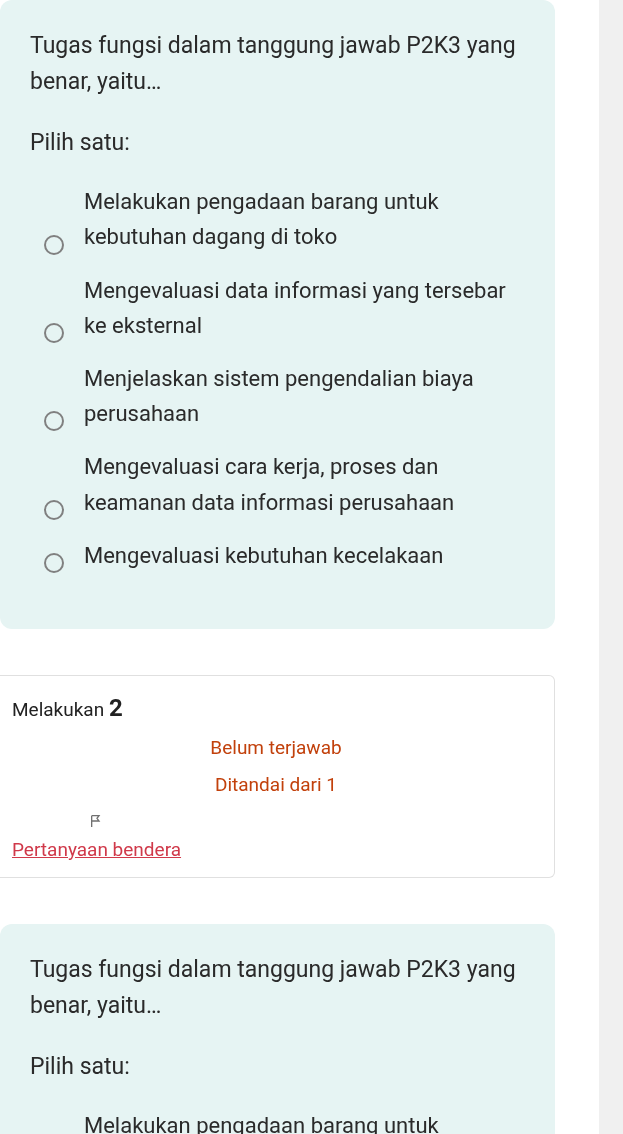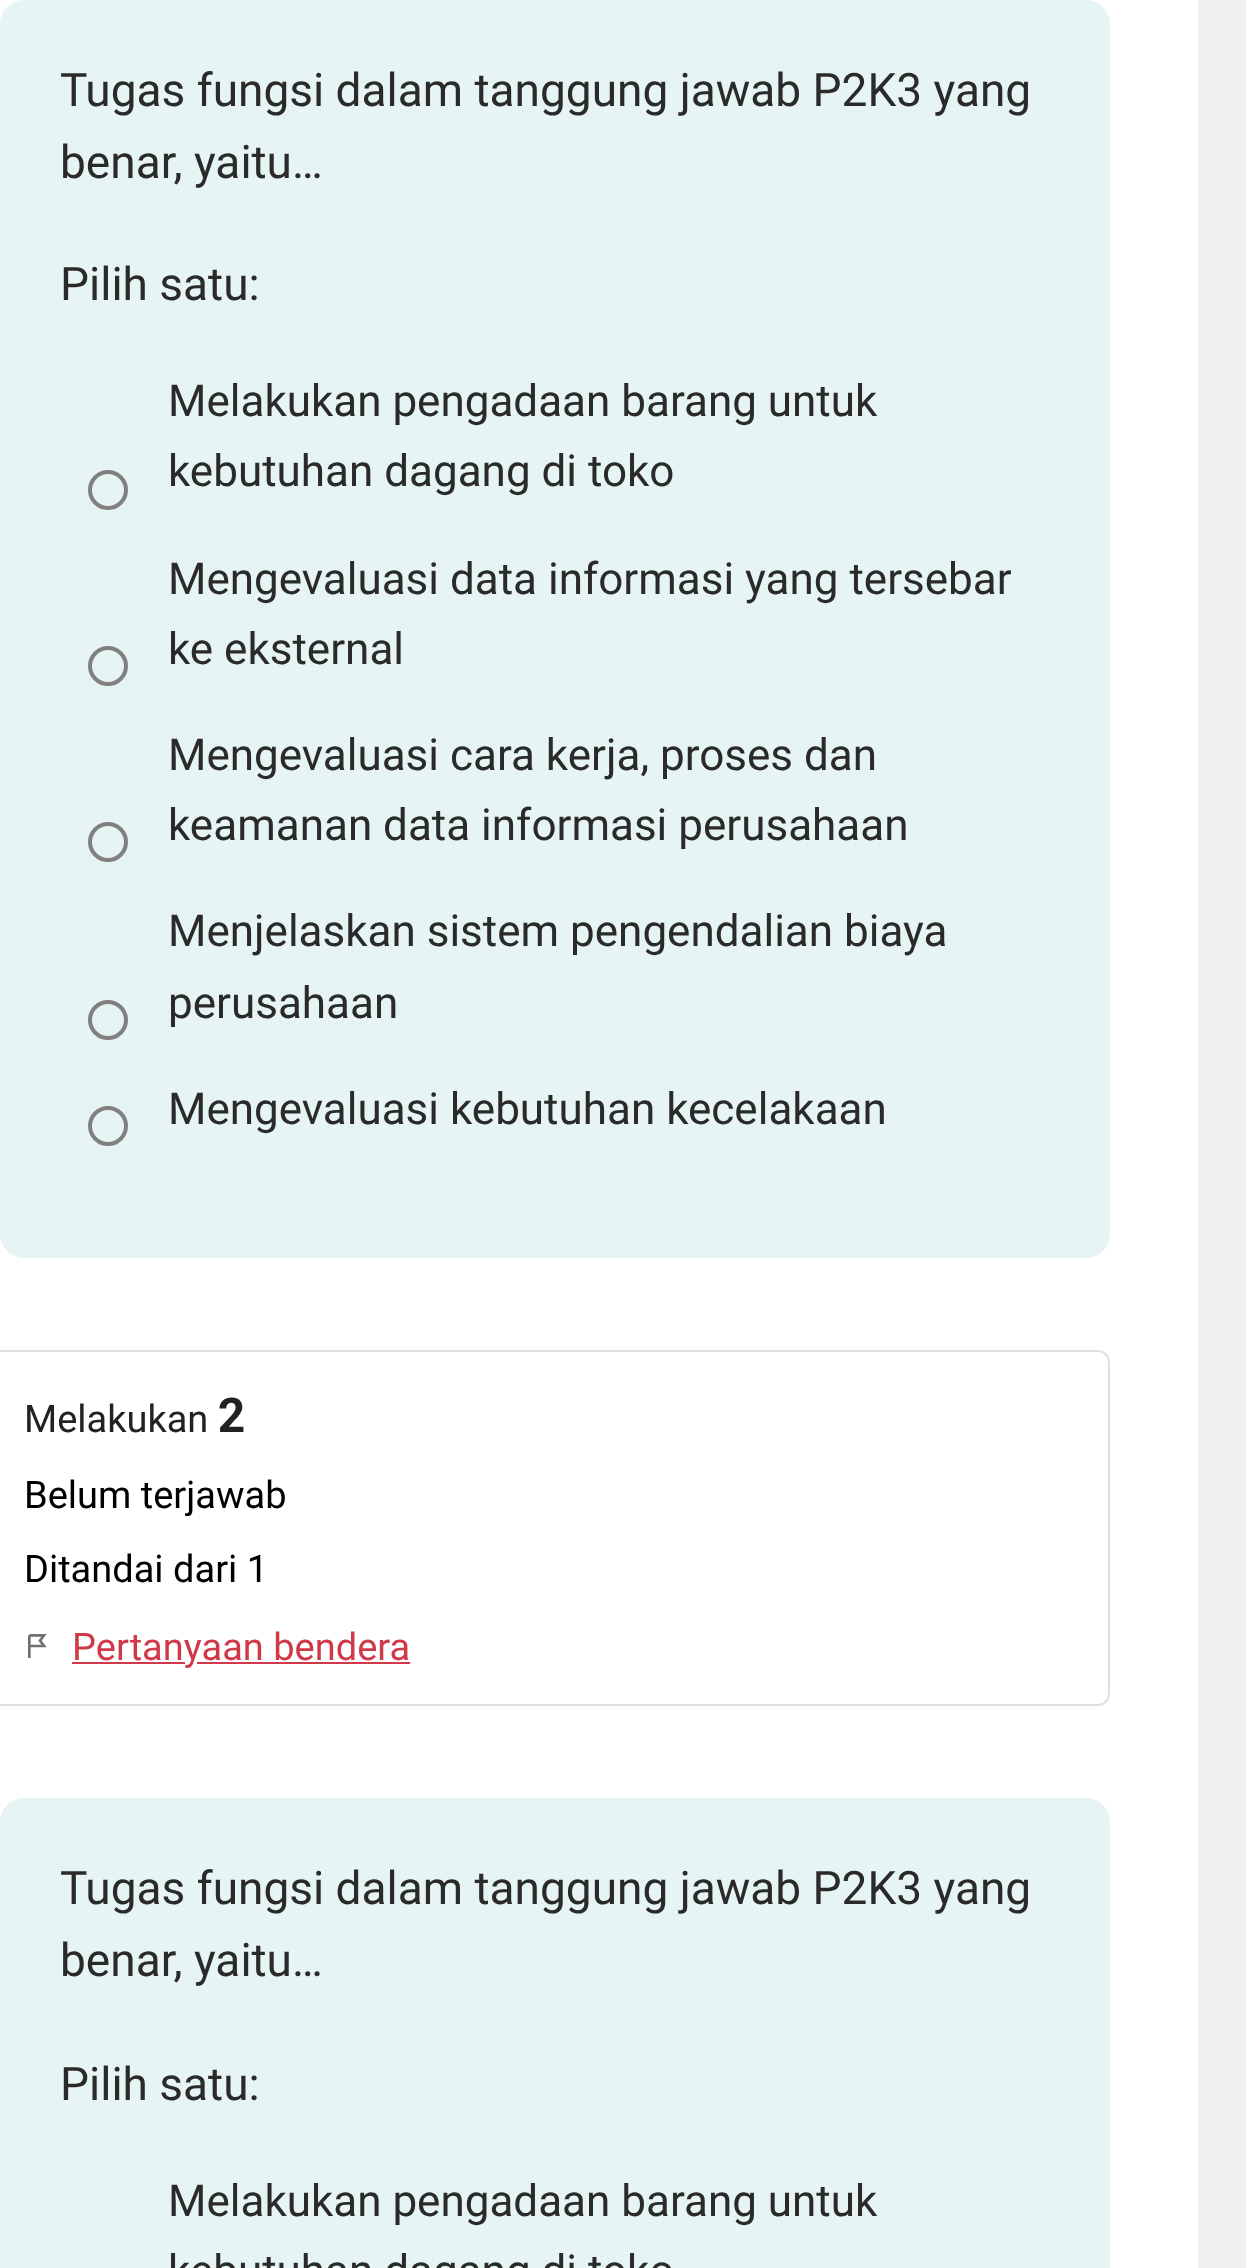--- a/index.html
+++ b/index.html
@@ -90,29 +90,31 @@
     font-size: 19px;
     color: #222;
     margin-bottom: 14px;
   }
   .info-title .num {
     font-size: 24px;
     font-weight: 700;
   }
   .info-line {
     font-size: 19px;
-    color: #000000;
+    color: #c2410c;
     margin-bottom: 14px;
+    text-align: center;
   }
   .info-line.last { margin-bottom: 16px; }
   .flag-row {
     display: inline-flex;
     align-items: center;
     gap: 8px;
     cursor: pointer;
+    flex-direction: column;
   }
   .flag-icon {
     width: 16px;
     height: 18px;
     color: #707070;
     flex: 0 0 auto;
   }
   .flag-link {
     color: #d0394a;
     text-decoration: underline;
@@ -136,26 +138,26 @@
           <span class="opt-label">Melakukan pengadaan barang untuk kebutuhan dagang di toko</span>
         </div>
 
         <div class="option-row">
           <span class="radio"></span>
           <span class="opt-label">Mengevaluasi data informasi yang tersebar ke eksternal</span>
         </div>
 
         <div class="option-row">
           <span class="radio"></span>
-          <span class="opt-label">Mengevaluasi cara kerja, proses dan keamanan data informasi perusahaan</span>
+          <span class="opt-label">Menjelaskan sistem pengendalian biaya perusahaan</span>
         </div>
 
         <div class="option-row">
           <span class="radio"></span>
-          <span class="opt-label">Menjelaskan sistem pengendalian biaya perusahaan</span>
+          <span class="opt-label">Mengevaluasi cara kerja, proses dan keamanan data informasi perusahaan</span>
         </div>
 
         <div class="option-row">
           <span class="radio"></span>
           <span class="opt-label">Mengevaluasi kebutuhan kecelakaan</span>
         </div>
 
       </div>
     </div>
 

